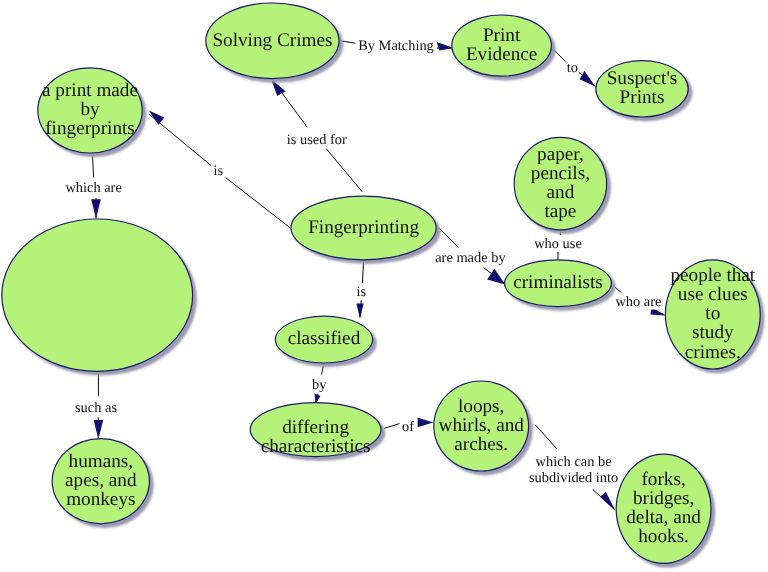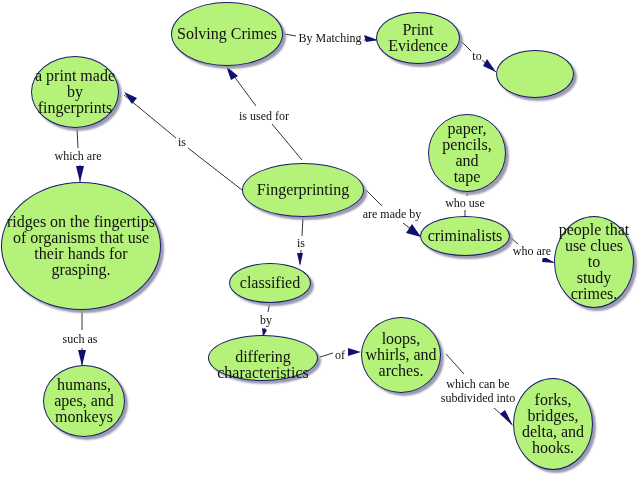--- a/index.html
+++ b/index.html
@@ -76,33 +76,31 @@
   <div class="shape" style="background: rgb(181, 242, 122); border-color: rgb(26, 26, 110);"></div>
   <span class="txt">Solving Crimes</span>
 </div>
 <div class="node" style="left:376px;top:12px;width:84px;height:52px;">
   <div class="shape" style="background: rgb(181, 242, 122); border-color: rgb(26, 26, 110);"></div>
   <span class="txt">Print
 Evidence</span>
 </div>
 <div class="node" style="left:496px;top:50px;width:78px;height:48px;">
   <div class="shape" style="background: rgb(181, 242, 122); border-color: rgb(26, 26, 110);"></div>
+  <span class="txt">Suspect's
+Prints</span>
 </div>
 <div class="node" style="left:31px;top:56px;width:88px;height:72px;">
   <div class="shape" style="background: rgb(181, 242, 122); border-color: rgb(26, 26, 110);"></div>
   <span class="txt">a print made
 by
 fingerprints</span>
 </div>
 <div class="node" style="left:1px;top:182px;width:160px;height:128px;">
   <div class="shape" style="background: rgb(181, 242, 122); border-color: rgb(26, 26, 110);"></div>
-  <span class="txt">ridges on the fingertips
-of organisms that use
-their hands for
-grasping.</span>
 </div>
 <div class="node" style="left:43px;top:365px;width:82px;height:72px;">
   <div class="shape" style="background: rgb(181, 242, 122); border-color: rgb(26, 26, 110);"></div>
   <span class="txt">humans,
 apes, and
 monkeys</span>
 </div>
 <div class="node" style="left:242px;top:163px;width:122px;height:54px;text-align:center;">
   <div class="shape" style="background: rgb(181, 242, 122); border-color: rgb(26, 26, 110);"></div>
   <span class="txt">Fingerprinting</span>

